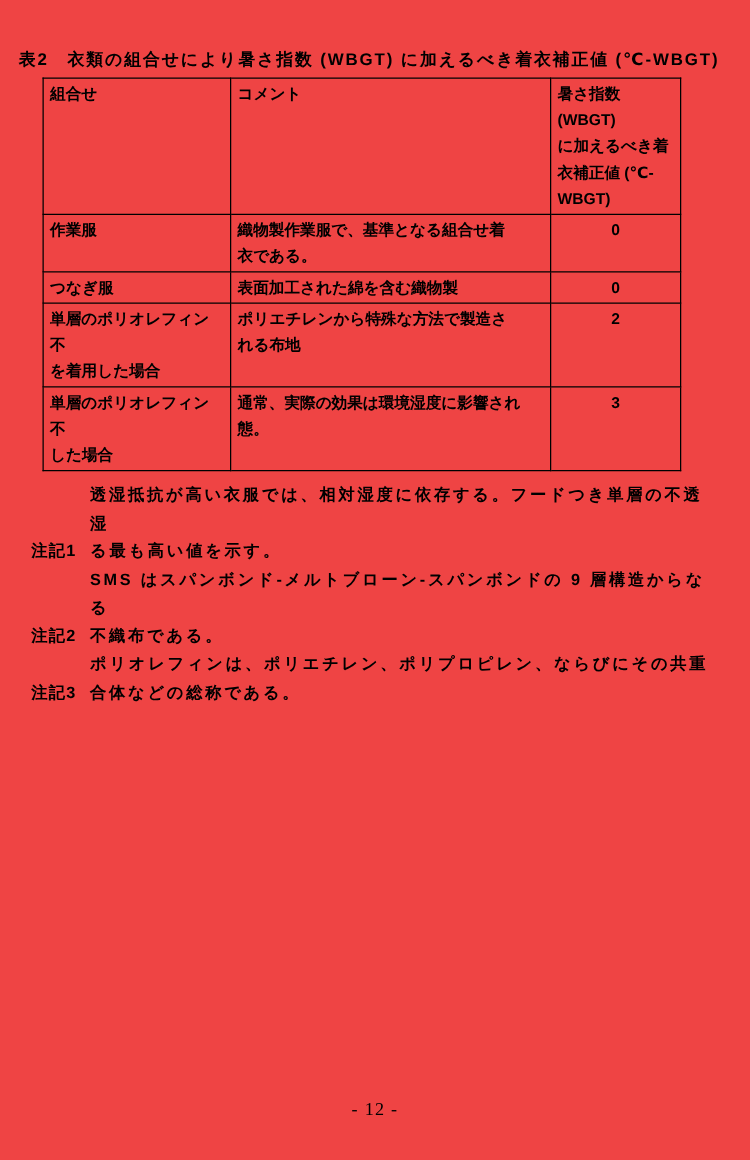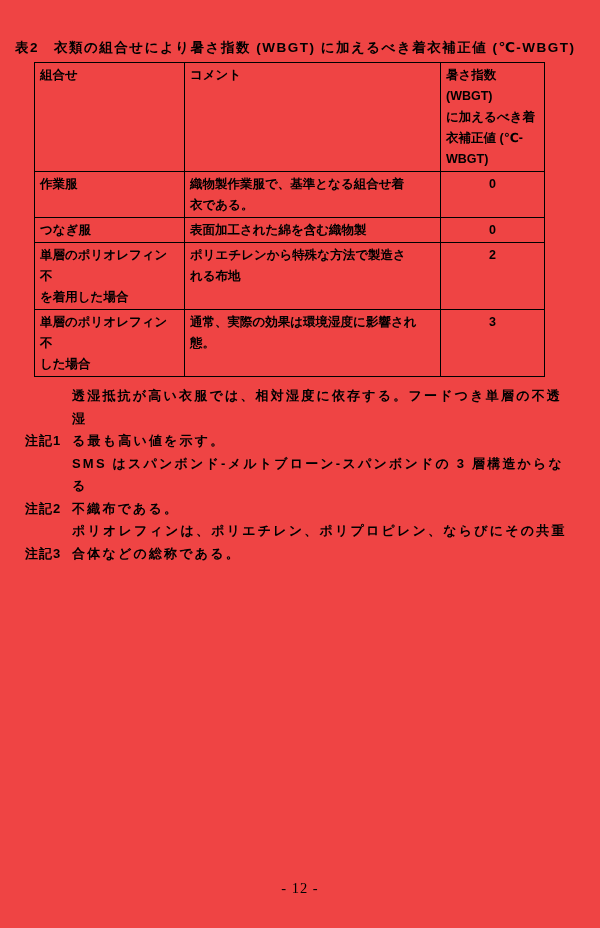--- a/index.html
+++ b/index.html
@@ -124,21 +124,21 @@
   </table>
 
   <div class="notes">
     <div class="note-row">
       <span class="note-label">注記1</span>
       <div class="note-text">透湿抵抗が高い衣服では、相対湿度に依存する。フードつき単層の不透湿
 る最も高い値を示す。</div>
     </div>
     <div class="note-row">
       <span class="note-label">注記2</span>
-      <div class="note-text">SMS はスパンボンド-メルトブローン-スパンボンドの 3 層構造からなる
+      <div class="note-text">SMS はスパンボンド-メルトブローン-スパンボンドの 9 層構造からなる
 不織布である。</div>
     </div>
     <div class="note-row">
       <span class="note-label">注記3</span>
       <div class="note-text">ポリオレフィンは、ポリエチレン、ポリプロピレン、ならびにその共重
 合体などの総称である。</div>
     </div>
   </div>
 
   <div class="page-number">- 12 -</div>

